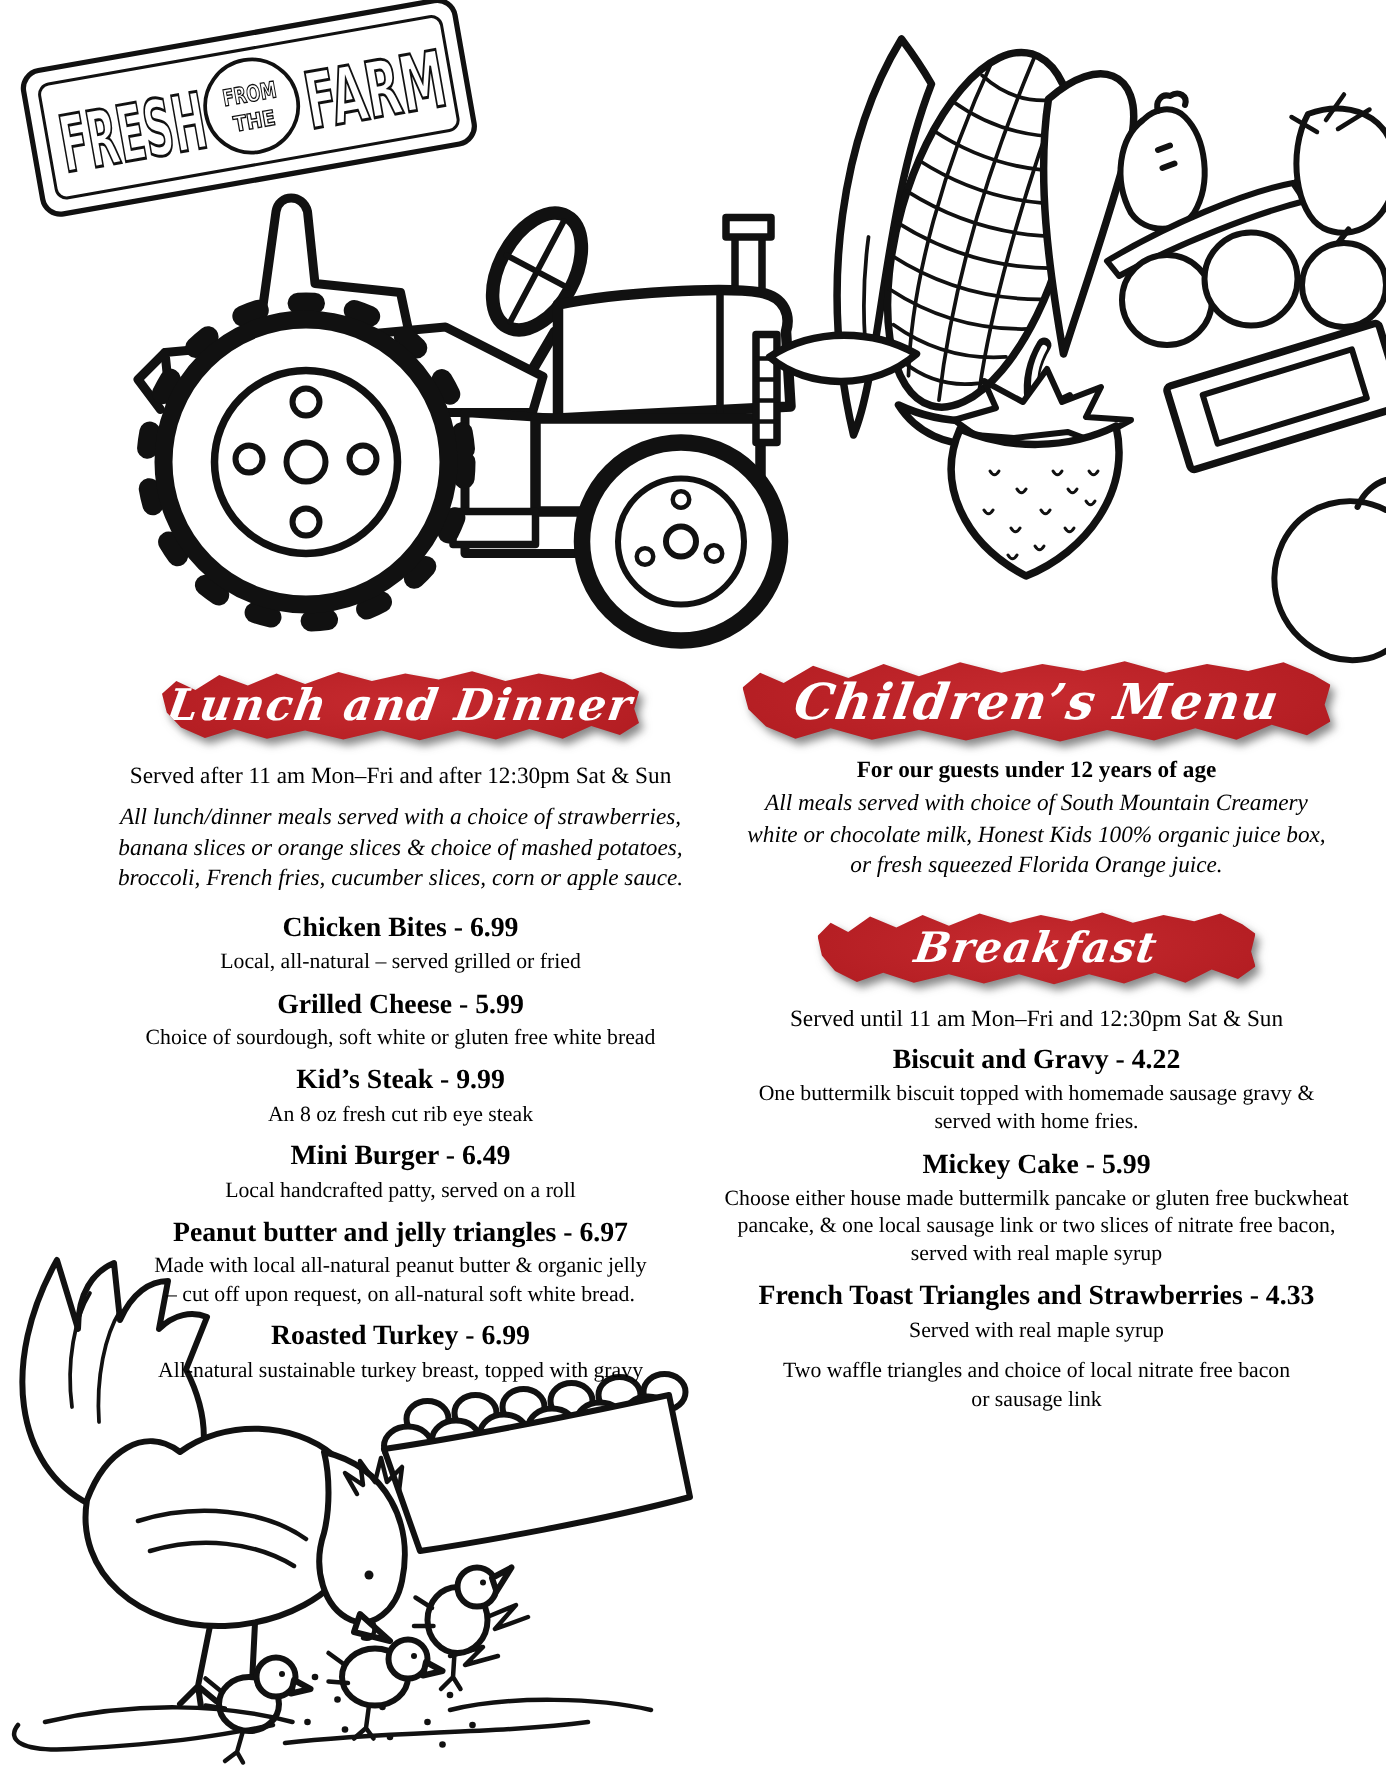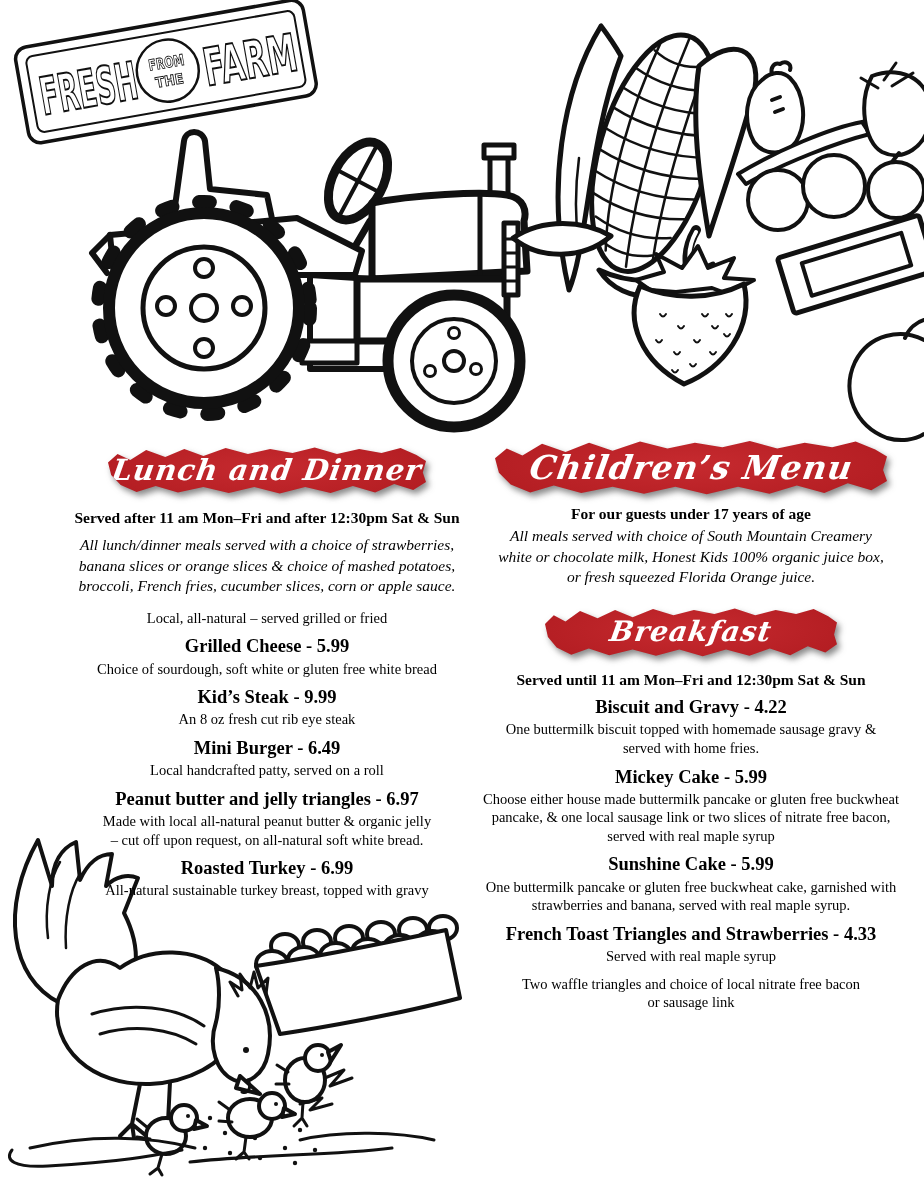--- a/index.html
+++ b/index.html
@@ -28,21 +28,21 @@
   .banner span{font-family:"DejaVu Serif",serif;font-style:italic;font-weight:bold;color:#fff;
     transform:skewX(-9deg);letter-spacing:1px;white-space:nowrap;}
   .bw-lunch{width:318px;height:50px;margin:0 auto 13px;}
   .bw-lunch span{font-size:29px;}
   .bw-children{width:392px;height:58px;margin:0 auto 8px;}
   .bw-children span{font-size:33px;}
   .bw-breakfast{width:292px;height:52px;margin:10px auto 12px;}
   .bw-breakfast span{font-size:28px;}
 
   
-  .served{font-weight:bold;font-size:15.5px;margin:0 0 8px;line-height:1.25;}
+  .served{font-weight:normal;font-size:15.5px;margin:0 0 8px;line-height:1.25;}
   .subtitle{font-weight:bold;font-size:15.5px;margin:0 0 3px;line-height:1.25;}
   .note{font-style:italic;font-size:15.5px;line-height:1.3;margin:0 0 13px;white-space:pre-line;}
   .item{margin:0 0 9px;}
   .item-name{font-weight:bold;font-size:18.5px;margin:0 0 2px;line-height:1.15;}
   .item-desc{font-size:14.5px;margin:0;line-height:1.28;white-space:pre-line;}
 </style>
 </head>
 <body>
 
 <div class="page">
@@ -277,20 +277,21 @@
       <div class="banner">
           <span>Lunch and Dinner</span>
         </div>
     </div>
     <p class="served">Served after 11 am Mon–Fri and after 12:30pm Sat &amp; Sun</p>
     <p class="note">All lunch/dinner meals served with a choice of strawberries,
 banana slices or orange slices &amp; choice of mashed potatoes,
 broccoli, French fries, cucumber slices, corn or apple sauce.</p>
 
     <div class="item">
+      <h3 class="item-name">Chicken Bites - 6.99</h3>
       <p class="item-desc">Local, all-natural – served grilled or fried</p>
     </div>
     <div class="item">
       <h3 class="item-name">Grilled Cheese - 5.99</h3>
       <p class="item-desc">Choice of sourdough, soft white or gluten free white bread</p>
     </div>
     <div class="item">
       <h3 class="item-name">Kid’s Steak - 9.99</h3>
       <p class="item-desc">An 8 oz fresh cut rib eye steak</p>
     </div>
@@ -308,21 +309,21 @@
       <p class="item-desc">All-natural sustainable turkey breast, topped with gravy</p>
     </div>
   </div>
 
   <div class="col col-right">
     <div class="banner-wrap bw-children">
       <div class="banner">
           <span>Children’s Menu</span>
         </div>
     </div>
-    <p class="subtitle">For our guests under 17 years of age</p>
+    <p class="subtitle">For our guests under 12 years of age</p>
     <p class="note" style="margin-bottom:19px">All meals served with choice of South Mountain Creamery
 white or chocolate milk, Honest Kids 100% organic juice box,
 or fresh squeezed Florida Orange juice.</p>
 
     <div class="banner-wrap bw-breakfast">
       <div class="banner">
           <span>Breakfast</span>
         </div>
     </div>
     <p class="served">Served until 11 am Mon–Fri and 12:30pm Sat &amp; Sun</p>
@@ -332,25 +333,20 @@
       <p class="item-desc">One buttermilk biscuit topped with homemade sausage gravy &amp;
 served with home fries.</p>
     </div>
     <div class="item">
       <h3 class="item-name">Mickey Cake - 5.99</h3>
       <p class="item-desc">Choose either house made buttermilk pancake or gluten free buckwheat
 pancake, &amp; one local sausage link or two slices of nitrate free bacon,
 served with real maple syrup</p>
     </div>
     <div class="item">
-      <h3 class="item-name">Sunshine Cake - 5.99</h3>
-      <p class="item-desc">One buttermilk pancake or gluten free buckwheat cake, garnished with
-strawberries and banana, served with real maple syrup.</p>
-    </div>
-    <div class="item">
       <h3 class="item-name">French Toast Triangles and Strawberries - 4.33</h3>
       <p class="item-desc">Served with real maple syrup</p>
     </div>
     <div class="item">
       <p class="item-desc">Two waffle triangles and choice of local nitrate free bacon
 or sausage link</p>
     </div>
   </div>
 
 </div>

